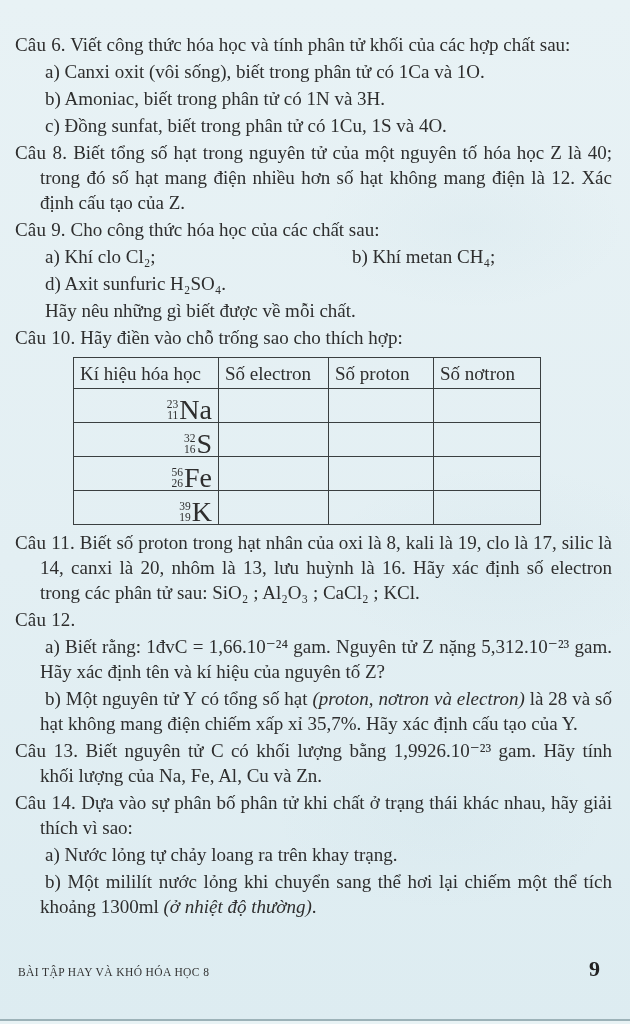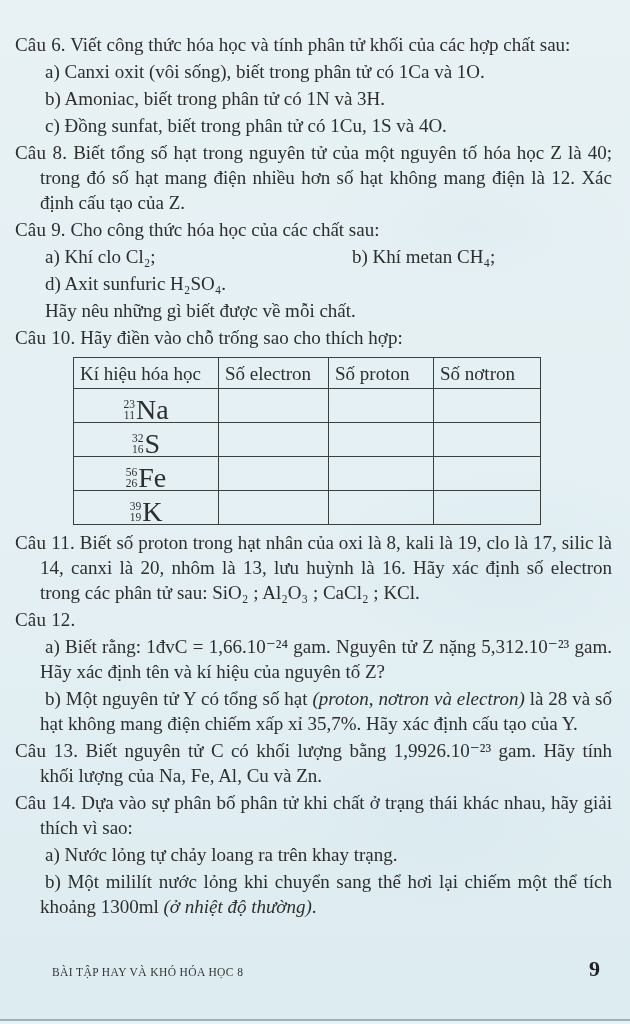--- a/index.html
+++ b/index.html
@@ -22,28 +22,28 @@
   .duo{display:grid;grid-template-columns:307px auto;padding-left:30px;margin-top:2px;}
   .duo p{padding-left:0;text-indent:0;}
   .outro{padding-left:25px;text-indent:5px;margin-top:2px;}
   .em{font-style:italic;}
   
   table.fill{border-collapse:collapse;margin:7px 0 5px 58px;table-layout:fixed;}
   table.fill th,table.fill td{border:1.6px solid #3a3f40;padding:0 6px;font-weight:normal;}
   table.fill th{height:30px;text-align:left;font-size:19px;}
   table.fill td{height:32px;}
   col.c1{width:145px;}col.c2{width:110px;}col.c3{width:105px;}col.c4{width:107px;}
-  td.iso-cell{text-align:center;}
+  td.iso-cell{text-align:right;}
   .iso{display:inline-flex;align-items:center;}
   .iso-nums{display:inline-flex;flex-direction:column;align-items:flex-end;
     font-size:11.5px;line-height:10.5px;margin-right:1px;}
   .iso-sym{font-size:28px;}
   
   .footer-left{position:absolute;left:18px;top:966px;font-size:11.5px;
-    letter-spacing:.4px;color:#333;margin-left:34px;}
+    letter-spacing:.4px;color:#333;}
   .page-num{position:absolute;right:30px;top:956px;font-size:22px;font-weight:bold;color:#222;}
   .bottom-line{position:absolute;left:0;right:0;top:1019px;height:2px;
     background:#9cb2b8;}
   .bottom-strip{position:absolute;left:0;right:0;top:1021px;height:3px;background:#e9f3f5;}
   
   .mottle{position:absolute;inset:0;pointer-events:none;
     background:
       radial-gradient(220px 120px at 75% 22%,rgba(120,170,190,.05),transparent 70%),
       radial-gradient(260px 140px at 80% 55%,rgba(120,170,190,.05),transparent 70%),
       radial-gradient(240px 130px at 70% 80%,rgba(120,170,190,.04),transparent 70%);}

